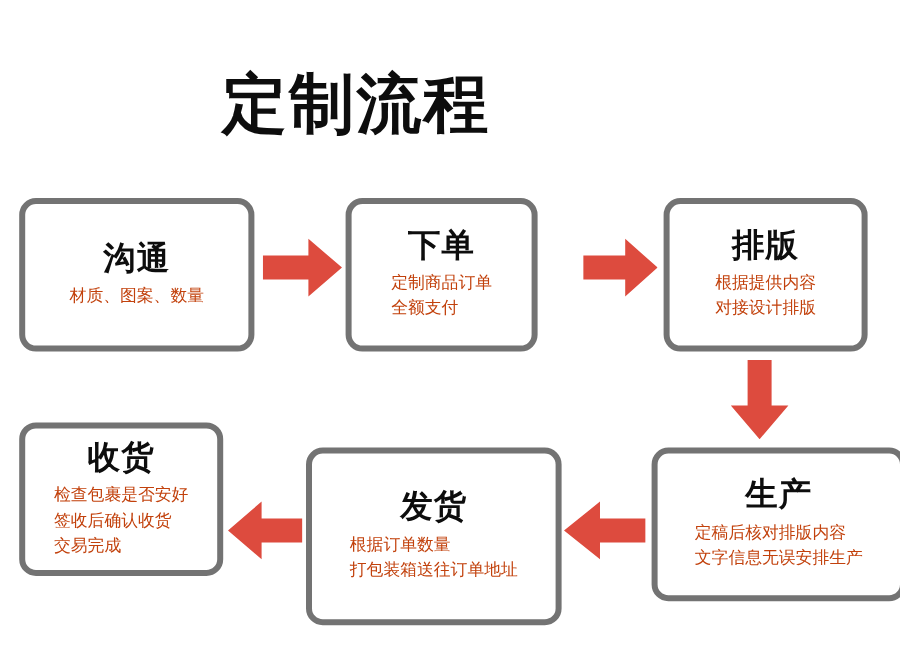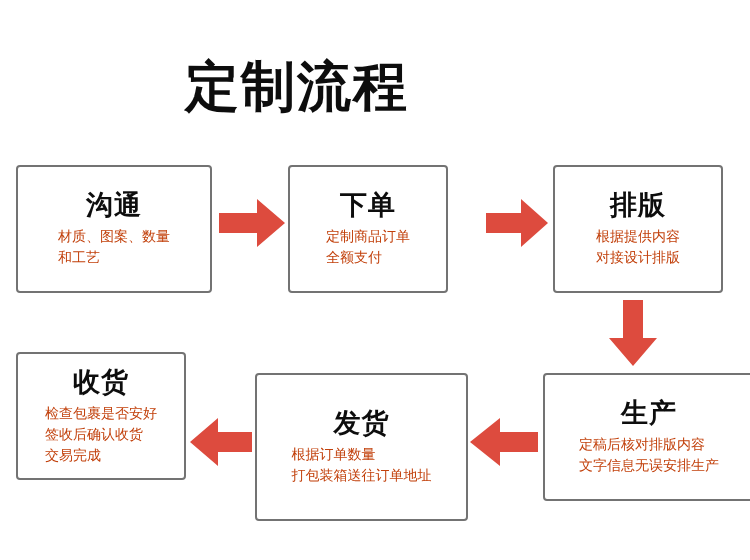--- a/index.html
+++ b/index.html
@@ -31,22 +31,22 @@
     line-height: 70px;
     font-weight: bold;
     color: #0d0d0d;
     letter-spacing: 2px;
     font-family: "DejaVu Sans", "Liberation Sans", sans-serif;
   }
 
   .step-box {
     position: absolute;
     box-sizing: border-box;
-    border: 2px solid #737373;
-    border-radius: 4px;
+    border: 5px solid #737373;
+    border-radius: 14px;
     background: #ffffff;
     display: flex;
     flex-direction: column;
     align-items: center;
     justify-content: center;
     padding: 4px 6px 6px 6px;
   }
 
   .step-title {
     font-size: 27px;
@@ -94,21 +94,20 @@
 <body>
 
 <div id="canvas">
 
   <div class="page-title">定制流程</div>
 
   <div class="step-box" id="box-1">
     <div class="step-title">沟通</div>
     <div class="step-desc">
       <span class="desc-line">材质、图案、数量</span>
-      <span class="desc-line">和工艺</span>
     </div>
   </div>
 
   <div class="step-box" id="box-2">
     <div class="step-title">下单</div>
     <div class="step-desc">
       <span class="desc-line">定制商品订单</span>
       <span class="desc-line">全额支付</span>
     </div>
   </div>

